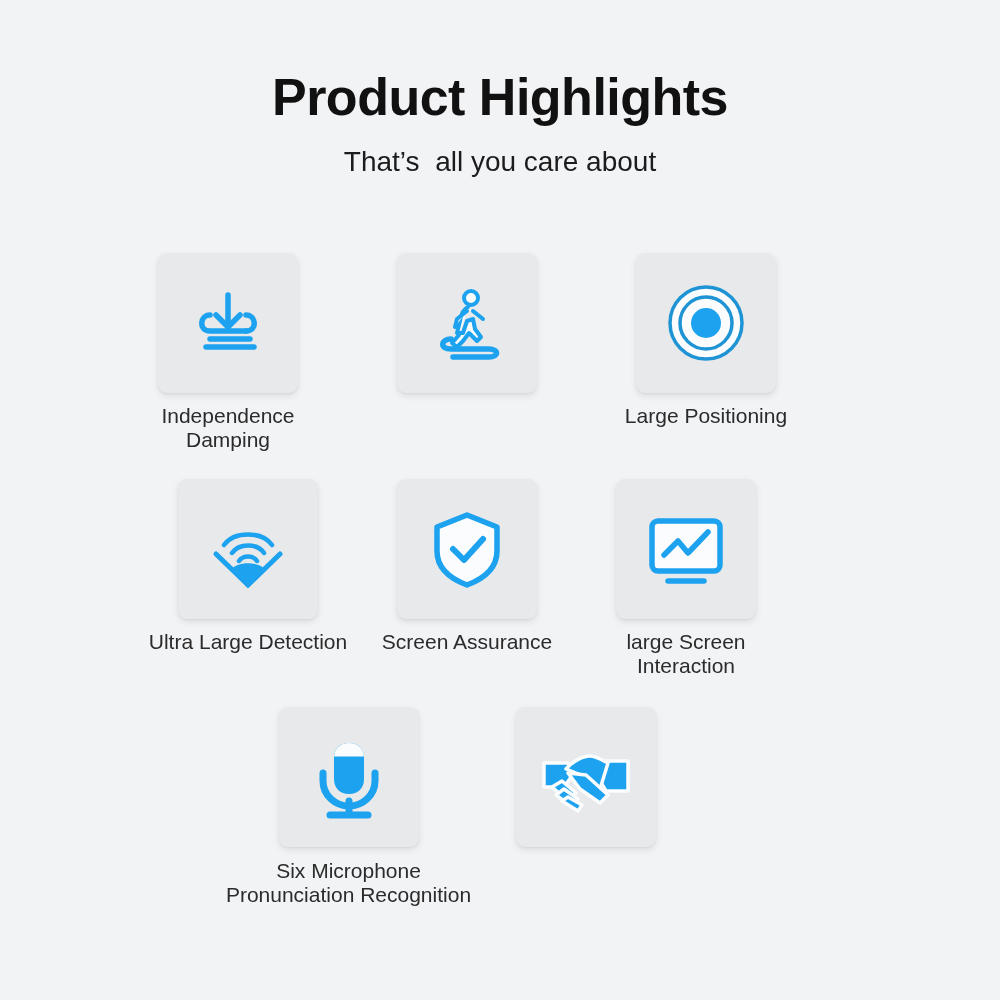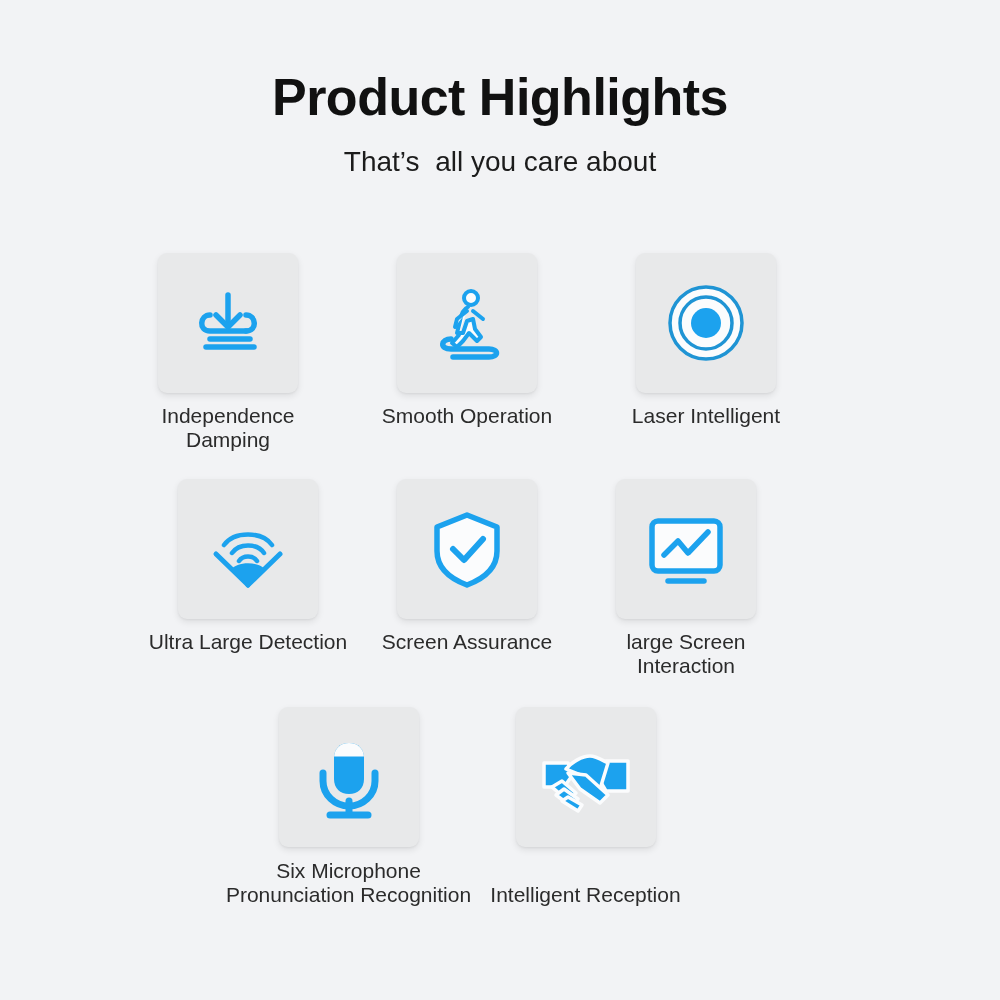--- a/index.html
+++ b/index.html
@@ -147,34 +147,33 @@
                 <path d="M48 36 L38 44 L36 52"></path>
                 <path d="M54 36 L64 44"></path>
               </g>
 
               <g fill="none" stroke="#1CA2EE" stroke-width="5.5" stroke-linecap="round" stroke-linejoin="round">
                 <path d="M32 64 C22 64 20 74 32 74 L70 74 C80 74 80 82 70 82 L34 82"></path>
               </g>
             </svg>
           </span>
         </div>
-        <div class="label">Smooth Operation</div>
       </div>
 
       <div class="feature">
         <div class="card">
           <span>
             <svg width="96" height="96" viewBox="0 0 96 96">
               <circle cx="48" cy="48" r="36" fill="#FBFCFD" stroke="#1F94D4" stroke-width="3.5"></circle>
               <circle cx="48" cy="48" r="26" fill="#FBFCFD" stroke="#1F94D4" stroke-width="3.5"></circle>
               <circle cx="48" cy="48" r="15" fill="#1CA2EE"></circle>
             </svg>
           </span>
         </div>
-        <div class="label">Laser Intelligent</div>
+        <div class="label">Large Positioning</div>
       </div>
 
     </div>
 
     <div class="row row-2">
 
       <div class="feature">
         <div class="card">
           <span>
             <svg width="96" height="96" viewBox="0 0 96 96">
@@ -261,19 +260,18 @@
 
                 <path d="M30 44 L48 46 L70 66 L62 74 L42 60 Z"></path>
 
                 <path d="M14 58 L24 52 L38 64 L30 72 Z"></path>
                 <path d="M18 66 L26 60 L40 70 L34 78 Z"></path>
                 <path d="M24 72 L30 68 L44 76 L40 82 Z"></path>
               </g>
             </svg>
           </span>
         </div>
-        <div class="label label-offset">Intelligent Reception</div>
       </div>
 
     </div>
 
   </div>
 </div>
 
 </body></html>

